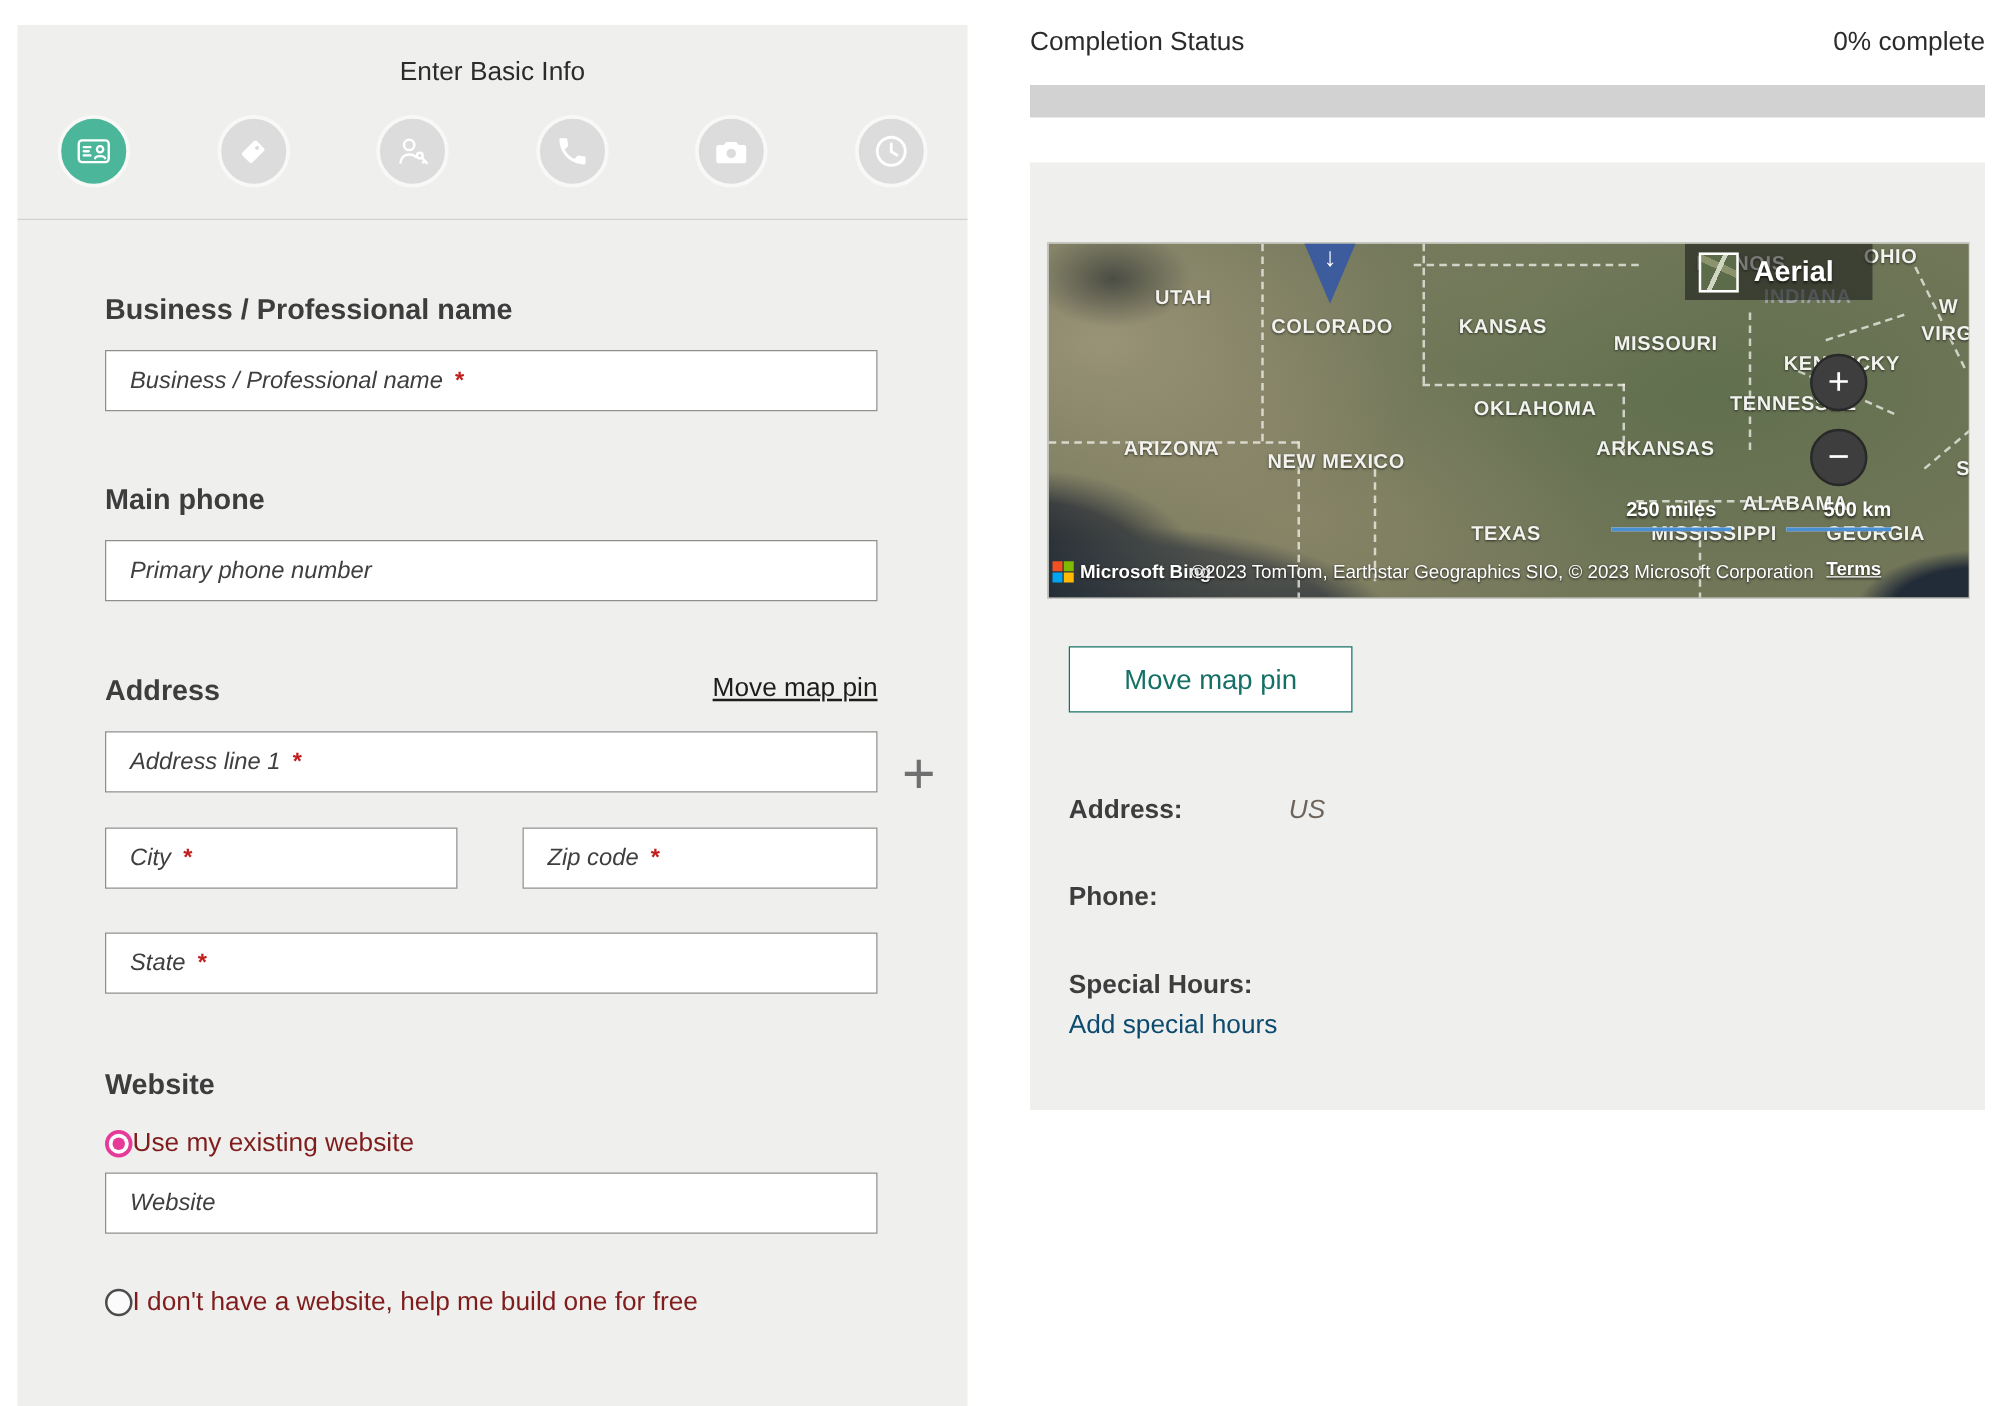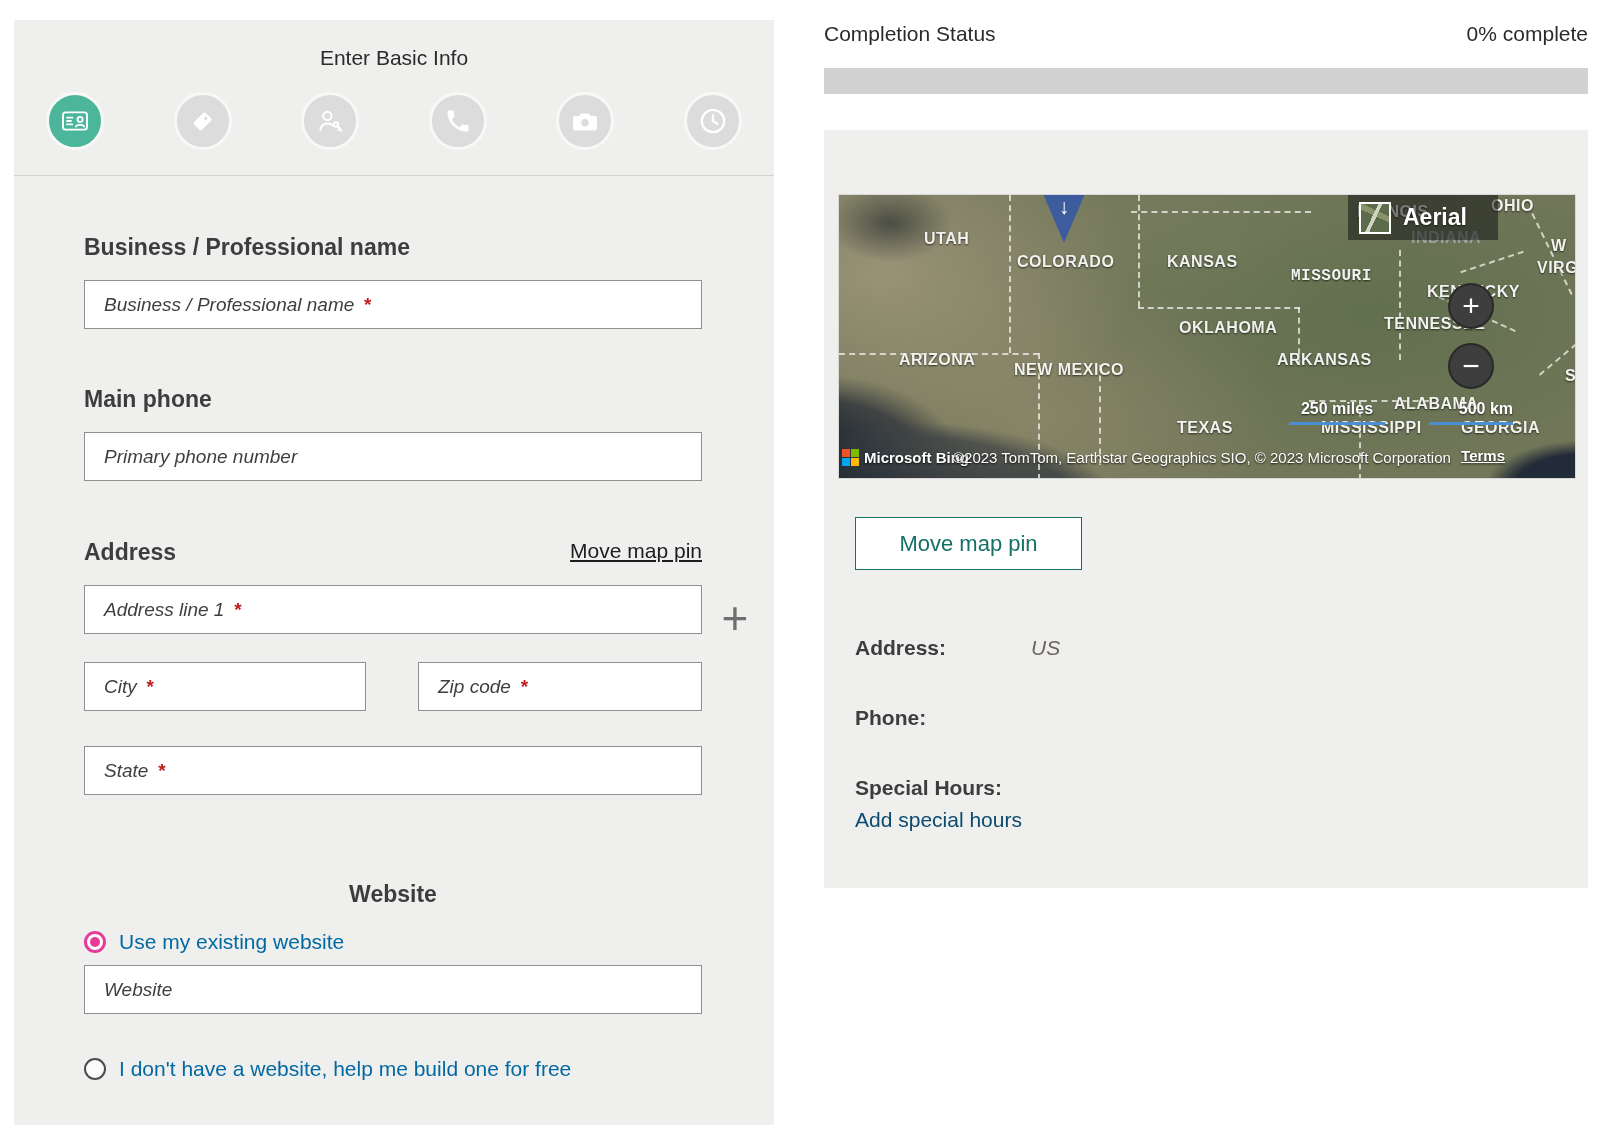--- a/index.html
+++ b/index.html
@@ -48,22 +48,22 @@
     position:absolute; right:-52px; top:14px; width:38px;
     color:#6f6f6f; font-size:46px; font-weight:200; line-height:38px;
     text-align:center; cursor:pointer; font-style:normal;
   }
   .cityzip-row{ display:flex; gap:52px; margin-top:28px; }
   .cityzip-row .finput{ margin-top:0; }
   .finput.city{ width:282px; }
   .finput.zip{ width:284px; }
   .finput.state{ margin-top:35px; }
 
-  .sec-website{ margin-top:86px;text-align:center; }
-  .radio-row{ display:flex; align-items:center; gap:13px; font-size:21px; color:#0369a1; cursor:pointer; }
+  .sec-website{ margin-top:59px; }
+  .radio-row{ display:flex; align-items:center; font-size:21px; color:#7f1d1d; cursor:pointer; }
   .radio-row.first{ margin-top:22px; }
   .radio-row.second{ margin-top:43px; }
   .radio{ width:22px; height:22px; border-radius:50%; flex:0 0 auto; position:relative; }
   .radio.sel{ border:3px solid #e53a98; background:#fff; }
   .radio.sel::after{ content:""; position:absolute; inset:3px; border-radius:50%; background:#e53a98; }
   .radio.unsel{ border:2px solid #4c4c4c; background:#fbfbfb; }
   .finput.website{ margin-top:11px; }
 
   
   .right-panel{ position:absolute; left:824px; top:20px; width:764px; }
@@ -313,21 +313,21 @@
       <div class="bl v" style="left:520px;top:205px;height:80px;"></div>
       <div class="bl h" style="left:596px;top:118px;width:84px;transform:rotate(24deg);"></div>
       <div class="bl h" style="left:620px;top:66px;width:66px;transform:rotate(-18deg);"></div>
       <div class="bl h" style="left:668px;top:58px;width:90px;transform:rotate(64deg);"></div>
       <div class="bl h" style="left:690px;top:150px;width:90px;transform:rotate(-40deg);"></div>
 
       <div>
           <span class="map-label" style="left: 85px; top: 35px;">UTAH</span>
           <span class="map-label" style="left: 178px; top: 58px;">COLORADO</span>
           <span class="map-label" style="left: 328px; top: 58px;">KANSAS</span>
-          <span class="map-label" style="left: 452px; top: 72px; font-family: Liberation Mono, monospace;">MISSOURI</span>
+          <span class="map-label" style="left: 452px; top: 72px;">MISSOURI</span>
           <span class="map-label" style="left: 340px; top: 124px;">OKLAHOMA</span>
           <span class="map-label" style="left: 60px; top: 156px;">ARIZONA</span>
           <span class="map-label" style="left: 160px; top: 166px; padding-left: 15px;">NEW MEXICO</span>
           <span class="map-label" style="left: 438px; top: 156px;">ARKANSAS</span>
           <span class="map-label" style="left: 338px; top: 224px;">TEXAS</span>
           <span class="map-label" style="left: 482px; top: 224px;">MISSISSIPPI</span>
           <span class="map-label" style="left: 555px; top: 200px;">ALABAMA</span>
           <span class="map-label" style="left: 622px; top: 224px;">GEORGIA</span>
           <span class="map-label" style="left: 545px; top: 120px;">TENNESSEE</span>
           <span class="map-label" style="left: 588px; top: 88px;">KENTUCKY</span>

